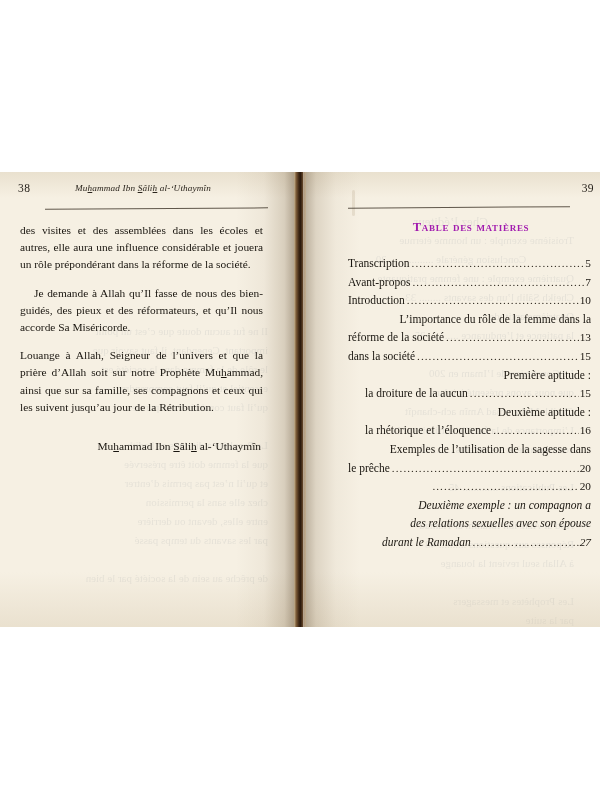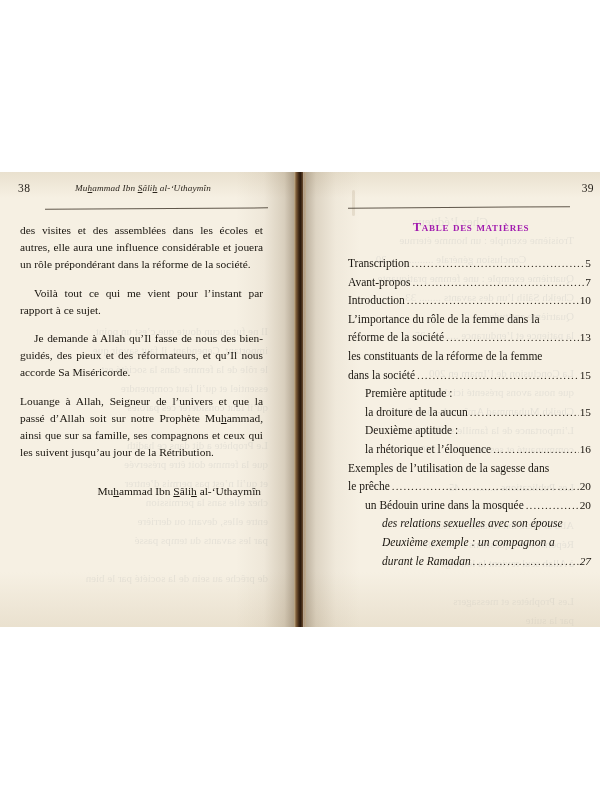--- a/index.html
+++ b/index.html
@@ -202,20 +202,21 @@
     color: #a21caf;
   }
 
   .toc {
     position: absolute;
     top: 82px;
     left: 0;
     width: 243px;
     font-size: 11.5px;
     line-height: 18.6px;
+    text-align: right;
   }
   .toc-entry {
     display: block;
     position: relative;
     margin-bottom: 0px;
     color: #19150f;
   }
   .toc-row {
     display: flex;
     align-items: baseline;
@@ -313,23 +314,22 @@
 
     <div class="content left">
       <div class="head">
         <span class="folio l">38</span>
         <span class="runhead"><span>Mu</span><u class="dia">h</u><span>ammad Ibn </span><u class="dia">S</u><span>âli</span><u class="dia">h</u><span> al-‘Uthaymîn</span></span>
         <div class="rule l"></div>
       </div>
 
       <div class="body-col">
         <p>des visites et des assemblées dans les écoles et autres, elle aura une influence considérable et jouera un rôle prépondérant dans la réforme de la société.</p>
-        <p class="ind">Voilà tout ce qui me vient pour l’instant par rapport à ce sujet.</p>
         <p class="ind">Je demande à Allah qu’Il fasse de nous des bien-guidés, des pieux et des réformateurs, et qu’Il nous accorde Sa Miséricorde.</p>
-        <p><span>Louange à Allah, Seigneur de l’univers et que la passé d’Allah soit sur notre Prophète Mu</span><u class="dia">h</u><span>ammad, ainsi que sur sa famille, ses compagnons et ceux qui les suivent jusqu’au jour de la Rétribution.</span></p>
+        <p><span>Louange à Allah, Seigneur de l’univers et que la prière d’Allah soit sur notre Prophète Mu</span><u class="dia">h</u><span>ammad, ainsi que sur sa famille, ses compagnons et ceux qui les suivent jusqu’au jour de la Rétribution.</span></p>
         <div class="signature"><span>Mu</span><u class="dia">h</u><span>ammad Ibn </span><u class="dia">S</u><span>âli</span><u class="dia">h</u><span> al-‘Uthaymîn</span></div>
       </div>
     </div>
 
     <div class="content right">
       <div class="head">
         <span class="folio r">39</span>
         <div class="rule r"></div>
       </div>
 
@@ -364,21 +364,20 @@
         <div class="toc-entry lvl1">
           <div class="headline">L’importance du rôle de la femme dans la</div>
           <div class="toc-row">
             <span class="toc-label">réforme de la société</span>
             <span class="dots">..........................................................</span>
             <span class="pg">13</span>
           </div>
         </div>
 
         <div class="toc-entry lvl1">
-          <div class="headline">les constituants de la réforme de la femme</div>
           <div class="toc-row">
             <span class="toc-label">dans la société</span>
             <span class="dots">...................................................................</span>
             <span class="pg">15</span>
           </div>
         </div>
 
         <div class="toc-entry lvl2">
           <div class="headline">Première aptitude :</div>
           <div class="toc-row">
@@ -402,29 +401,28 @@
           <div class="headline">Exemples de l’utilisation de la sagesse dans</div>
           <div class="toc-row">
             <span class="toc-label">le prêche</span>
             <span class="dots">...................................................................</span>
             <span class="pg">20</span>
           </div>
         </div>
 
         <div class="toc-entry lvl2">
           <div class="toc-row">
-            <span class="toc-label">un Bédouin urine dans la mosquée</span>
             <span class="dots">......................................</span>
             <span class="pg">20</span>
           </div>
         </div>
 
         <div class="toc-entry lvl3">
+          <div class="headline">Deuxième exemple : un compagnon a</div>
           <div class="headline">des relations sexuelles avec son épouse</div>
-          <div class="headline">Deuxième exemple : un compagnon a</div>
           <div class="toc-row">
             <span class="toc-label">durant le Ramadan</span>
             <span class="dots">......................................</span>
             <span class="pg">27</span>
           </div>
         </div>
 
       </div>
     </div>
 

